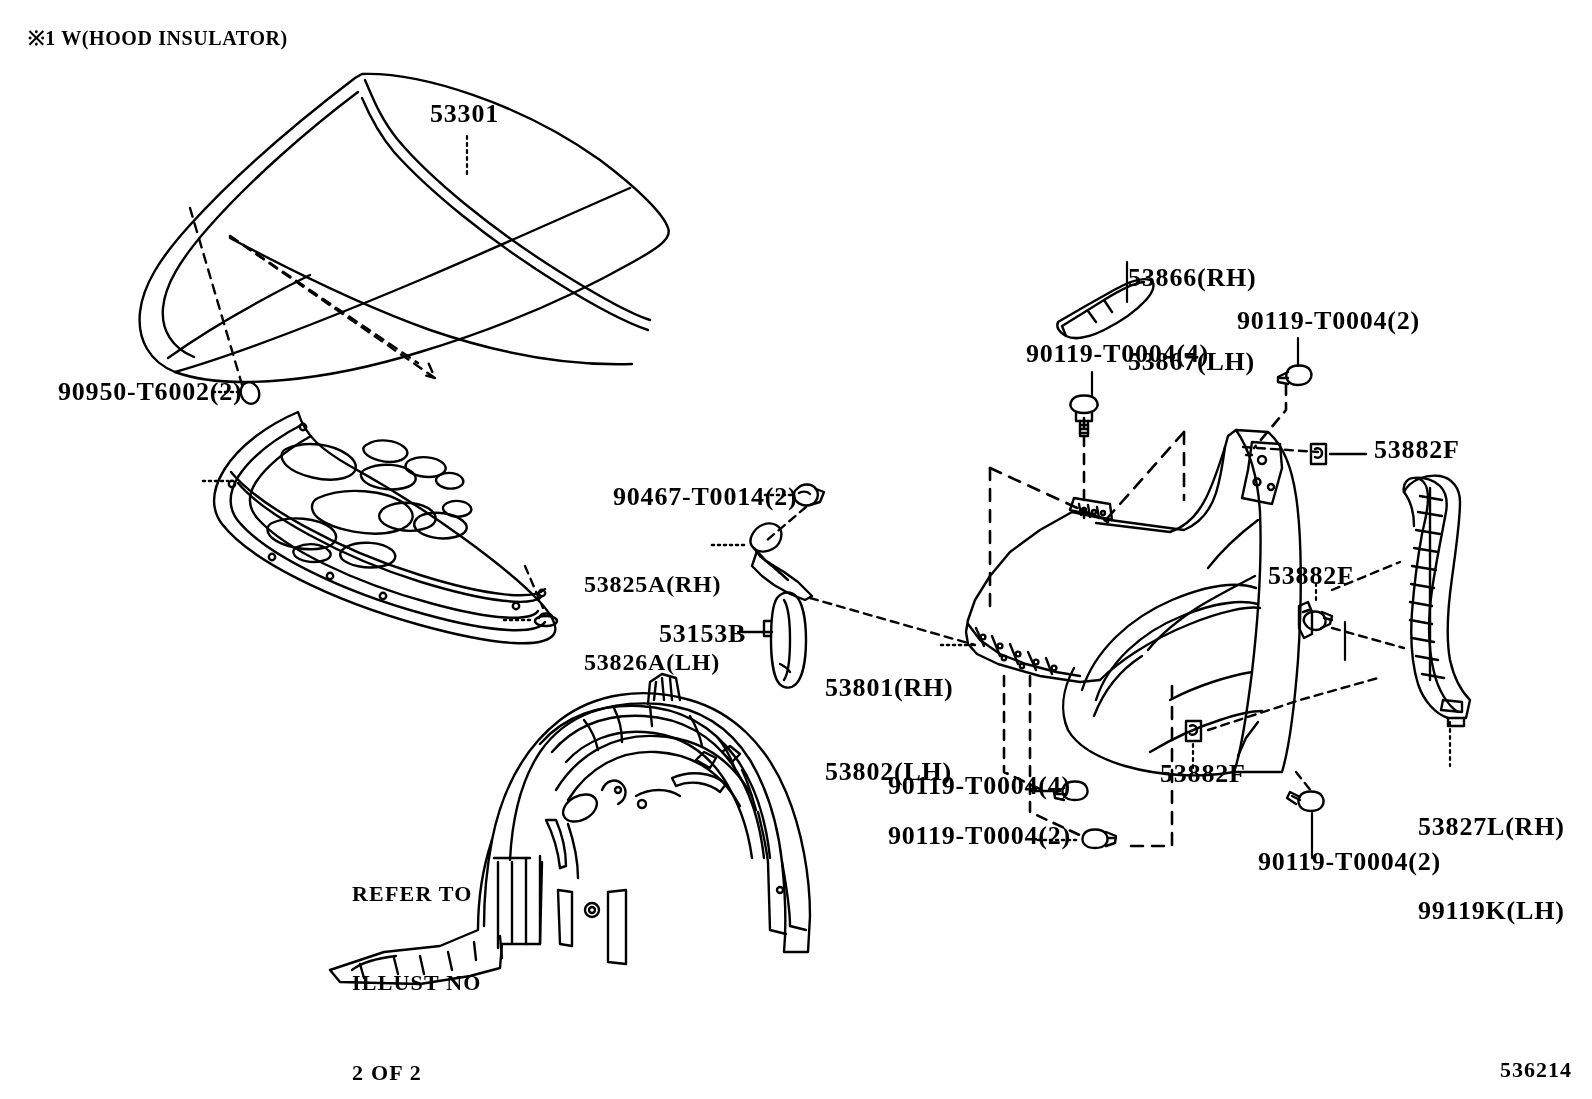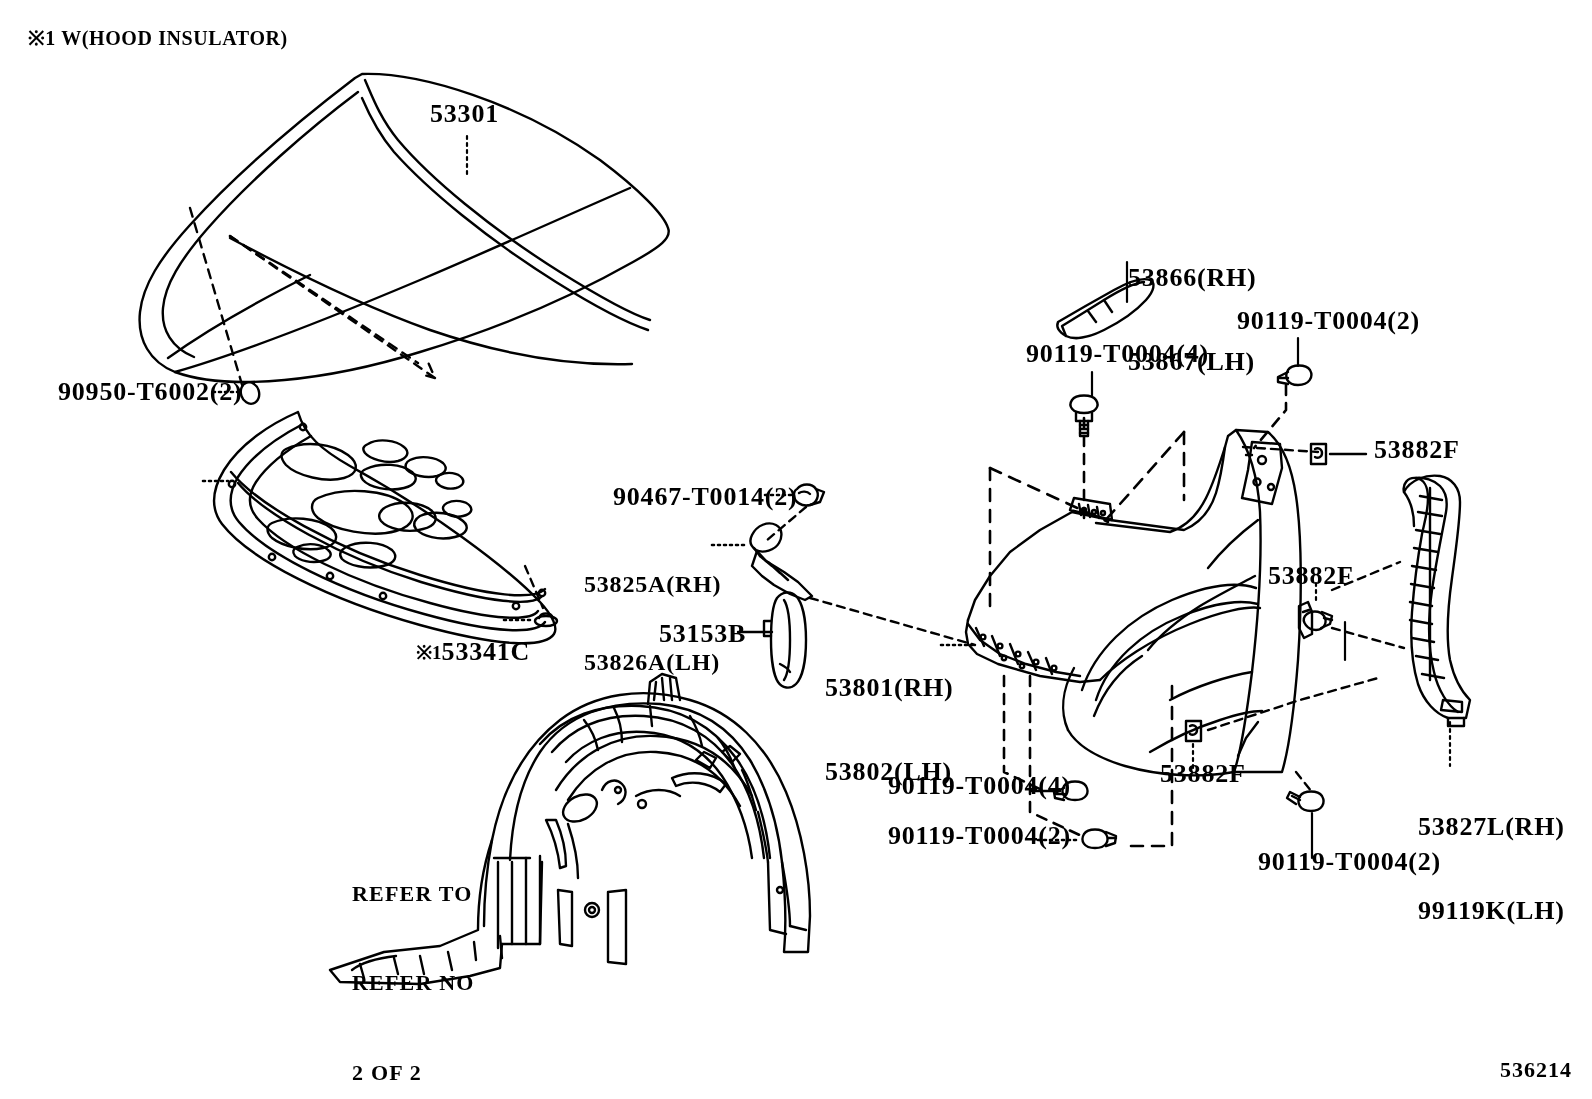--- a/index.html
+++ b/index.html
@@ -427,23 +427,20 @@
     </g>
   </svg>
 
   <div class="lbl lbl-note" style="left:28px; top:28px;">※1 W(HOOD INSULATOR)</div>
 
   <div class="lbl lbl-part" style="left:430px; top:100px;">53301</div>
 
   <div class="lbl lbl-part" style="left:58px; top:378px;">90950-T6002(2)</div>
 
 
-  <div class="lbl lbl-part" style="left:387px; top:610px;">
-    <span class="pfx">※1</span><span>53341C</span>
-  </div>
 
   <div class="lbl lbl-part" style="left:613px; top:483px;">90467-T0014(2)</div>
 
   <div class="lbl lbl-part2" style="left:584px; top:520px; width:128px;">
     <span class="ln2">53825A(RH)</span>
     <span class="ln2">53826A(LH)</span>
   </div>
 
   <div class="lbl lbl-part" style="left:659px; top:620px;">53153B</div>
 
@@ -474,19 +471,19 @@
   </div>
 
   <div class="lbl lbl-part" style="left:888px; top:772px;">90119-T0004(4)</div>
 
   <div class="lbl lbl-part" style="left:888px; top:822px;">90119-T0004(2)</div>
 
   <div class="lbl lbl-part" style="left:1258px; top:848px;">90119-T0004(2)</div>
 
   <div class="lbl lbl-small" style="left:352px; top:820px; line-height:1.35;">
     <span class="ln2">REFER TO</span>
-    <span class="ln2">REFER NO</span>
+    <span class="ln2">ILLUST NO</span>
     <span class="ln2">2 OF 2</span>
   </div>
 
   <div class="lbl lbl-id" style="left:1500px; top:1058px;">536214</div>
 
 </div>
 
 </body></html>

